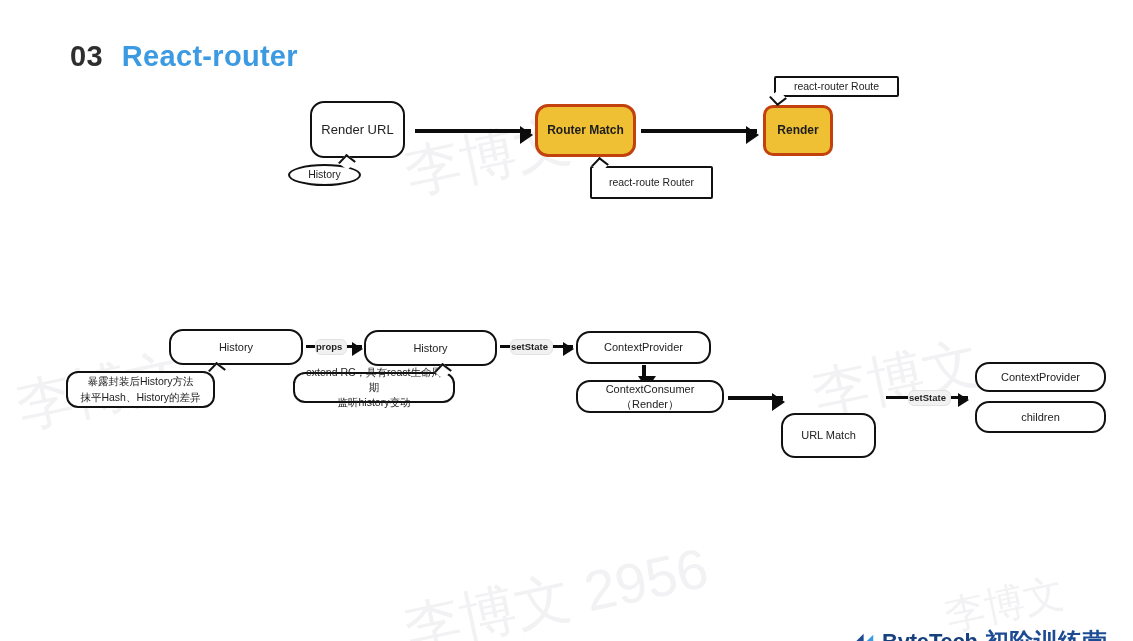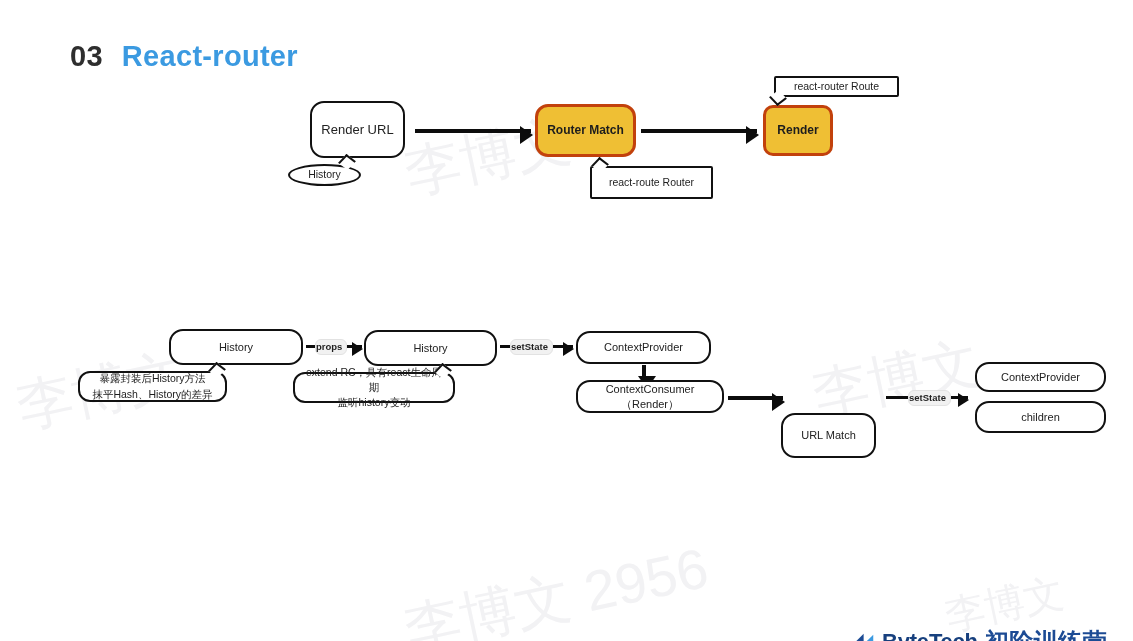--- a/index.html
+++ b/index.html
@@ -233,21 +233,21 @@
 
 <div class="node" style="left:781px; top:380px; width:95px; height:45px;margin-top:33px;">URL Match</div>
 
 <div class="arrow thin" style="left:886px; top:396px; width:82px;"></div>
 <div class="edge-label" style="left:908px; top:390px;">setState</div>
 
 <div class="node" style="left:975px; top:362px; width:131px; height:30px;">ContextProvider</div>
 
 <div class="node" style="left:975px; top:401px; width:131px; height:32px;">children</div>
 
-<div class="callout rnd" style="left:78px; top:371px; width:149px; height:31px;text-align:center;">暴露封装后History方法
+<div class="callout rnd" style="left:66px; top:371px; width:149px; height:37px;text-align:center;">暴露封装后History方法
 抹平Hash、History的差异</div>
 <div class="tail up" style="left:211px; top:364px;"></div>
 
 <div class="callout rnd" style="left:293px; top:372px; width:162px; height:31px;">extend RC，具有react生命周期
 监听history变动</div>
 <div class="tail up" style="left:437px; top:365px;"></div>
 
 <div id="footer-brand">
   <svg id="brand-mark" viewBox="0 0 24 24">
     <polygon points="11,2 11,22 1,12" fill="#1c4b94"></polygon>

